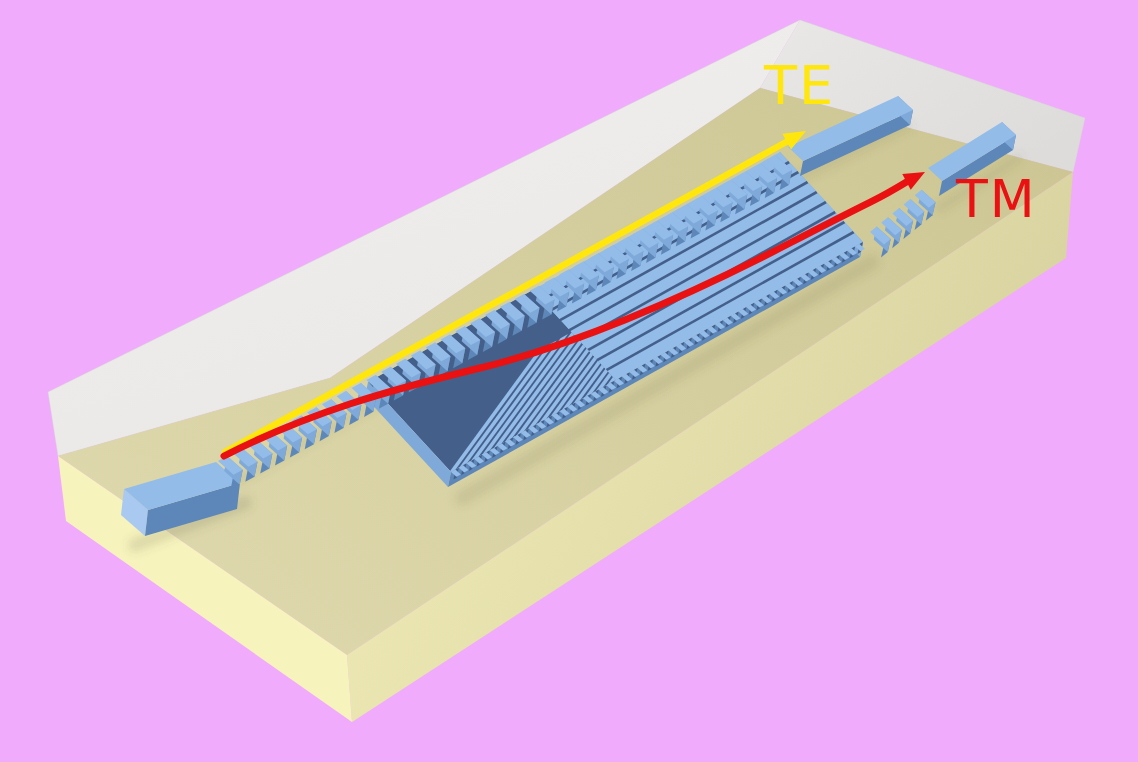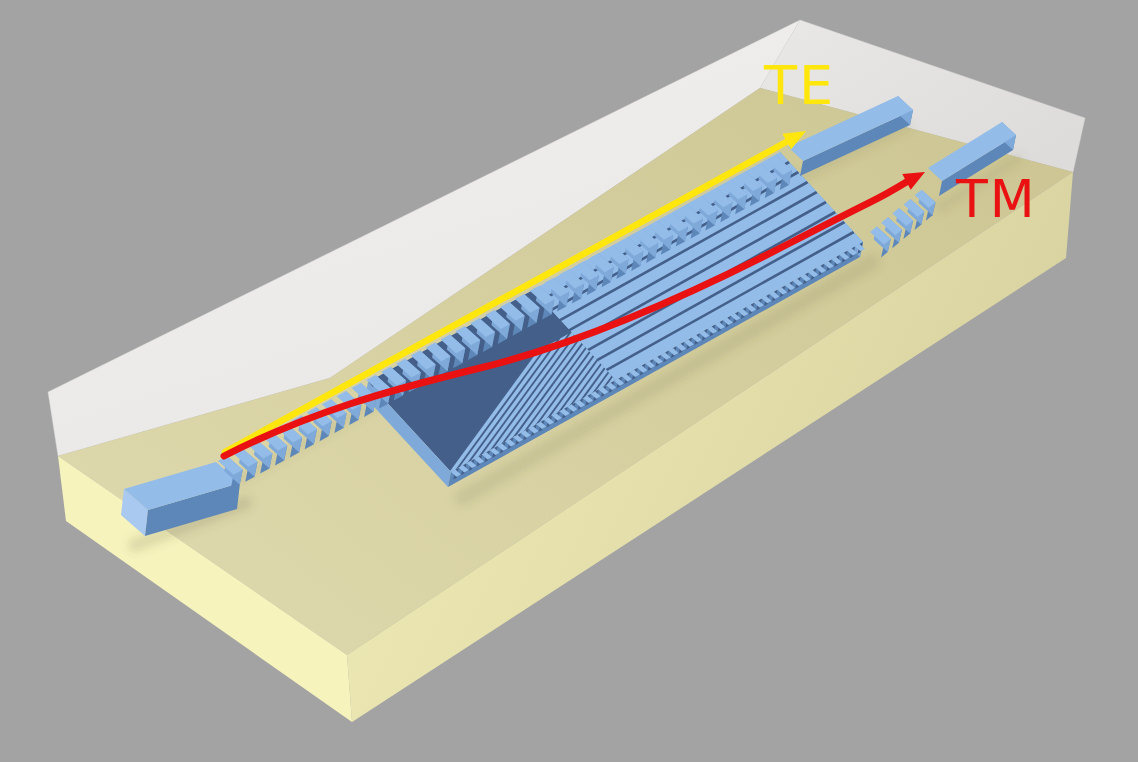--- a/index.html
+++ b/index.html
@@ -1,16 +1,16 @@
 <!DOCTYPE html>
 <html><head>
 <meta charset="utf-8">
 <style>
   html,body{margin:0;padding:0;background:#ffffff;}
-  .stage{width:1138px;height:762px;position:relative;overflow:hidden;background:#a3a3a3;
+  .stage{width:1138px;height:762px;position:relative;overflow:hidden;background:#f0abfc;
          font-family:"DejaVu Sans","Liberation Sans",sans-serif;}
   svg text{font-family:"DejaVu Sans","Liberation Sans",sans-serif;}
 </style>
 </head>
 <body>
 
 <div class="stage">
   <svg id="scene" width="1138" height="762" viewBox="0 0 1138 762">
       <defs>
         <linearGradient id="wallGrad" x1="0" y1="0" x2="0.55" y2="1">

